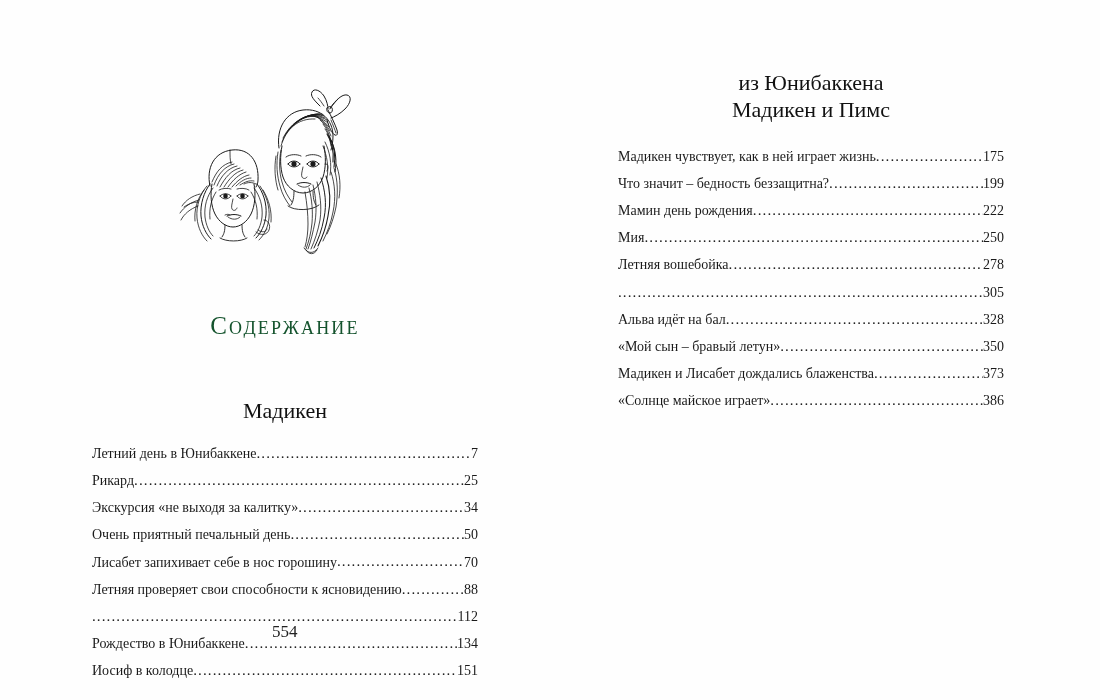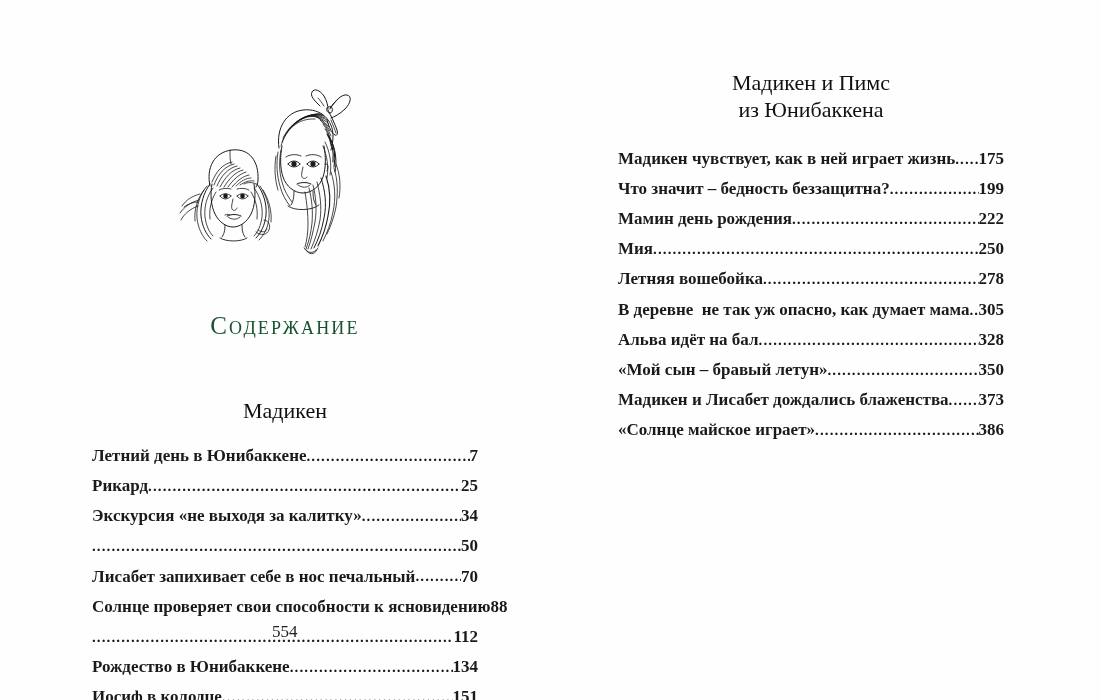--- a/index.html
+++ b/index.html
@@ -75,25 +75,24 @@
 
   
   .toc {
     list-style: none;
     margin: 0;
     padding: 0;
   }
   .toc li {
     display: flex;
     align-items: flex-start;
-    font-size: 17px;
+    font-size: 14px;
     line-height: 1;
     margin-bottom: 13.2px;
     white-space: nowrap;
-    font-weight: bold;
   }
   .toc .t-title {
     flex: 0 0 auto;
     white-space: pre;
   }
   .toc .leader {
     flex: 1 1 auto;
     overflow: hidden;
     height: 1em;
     position: relative;
@@ -280,30 +279,31 @@
           <span class="t-title">Рикард</span>
           <span class="leader"></span>
           <span class="t-page">25</span>
         </li>
         <li>
           <span class="t-title">Экскурсия «не выходя за калитку»</span>
           <span class="leader"></span>
           <span class="t-page">34</span>
         </li>
         <li>
+          <span class="t-title">Очень приятный печальный день</span>
           <span class="leader"></span>
           <span class="t-page">50</span>
         </li>
         <li>
-          <span class="t-title">Лисабет запихивает себе в нос печальный</span>
+          <span class="t-title">Лисабет запихивает себе в нос горошину</span>
           <span class="leader"></span>
           <span class="t-page">70</span>
         </li>
         <li>
-          <span class="t-title">Солнце проверяет свои способности к ясновидению</span>
+          <span class="t-title">Летняя проверяет свои способности к ясновидению</span>
           <span class="leader"></span>
           <span class="t-page">88</span>
         </li>
         <li>
           <span class="leader"></span>
           <span class="t-page">112</span>
         </li>
         <li>
           <span class="t-title">Рождество в Юнибаккене</span>
           <span class="leader"></span>
@@ -313,22 +313,22 @@
           <span class="t-title">Иосиф в колодце</span>
           <span class="leader"></span>
           <span class="t-page">151</span>
         </li>
       </ul>
   </div>
 
   <div class="col-right">
 
     <div class="part-heading right-head">
+      <div>из Юнибаккена</div>
       <div>Мадикен и Пимс</div>
-      <div>из Юнибаккена</div>
     </div>
 
     <ul class="toc" id="toc-right">
         <li>
           <span class="t-title">Мадикен чувствует, как в ней играет жизнь</span>
           <span class="leader"></span>
           <span class="t-page">175</span>
         </li>
         <li>
           <span class="t-title">Что значит – бедность беззащитна?</span>
@@ -344,21 +344,20 @@
           <span class="t-title">Мия</span>
           <span class="leader"></span>
           <span class="t-page">250</span>
         </li>
         <li>
           <span class="t-title">Летняя вошебойка</span>
           <span class="leader"></span>
           <span class="t-page">278</span>
         </li>
         <li>
-          <span class="t-title">В деревне  не так уж опасно, как думает мама</span>
           <span class="leader"></span>
           <span class="t-page">305</span>
         </li>
         <li>
           <span class="t-title">Альва идёт на бал</span>
           <span class="leader"></span>
           <span class="t-page">328</span>
         </li>
         <li>
           <span class="t-title">«Мой сын – бравый летун»</span>

